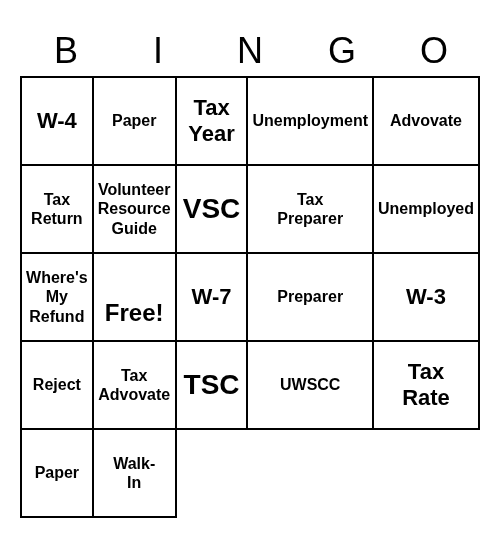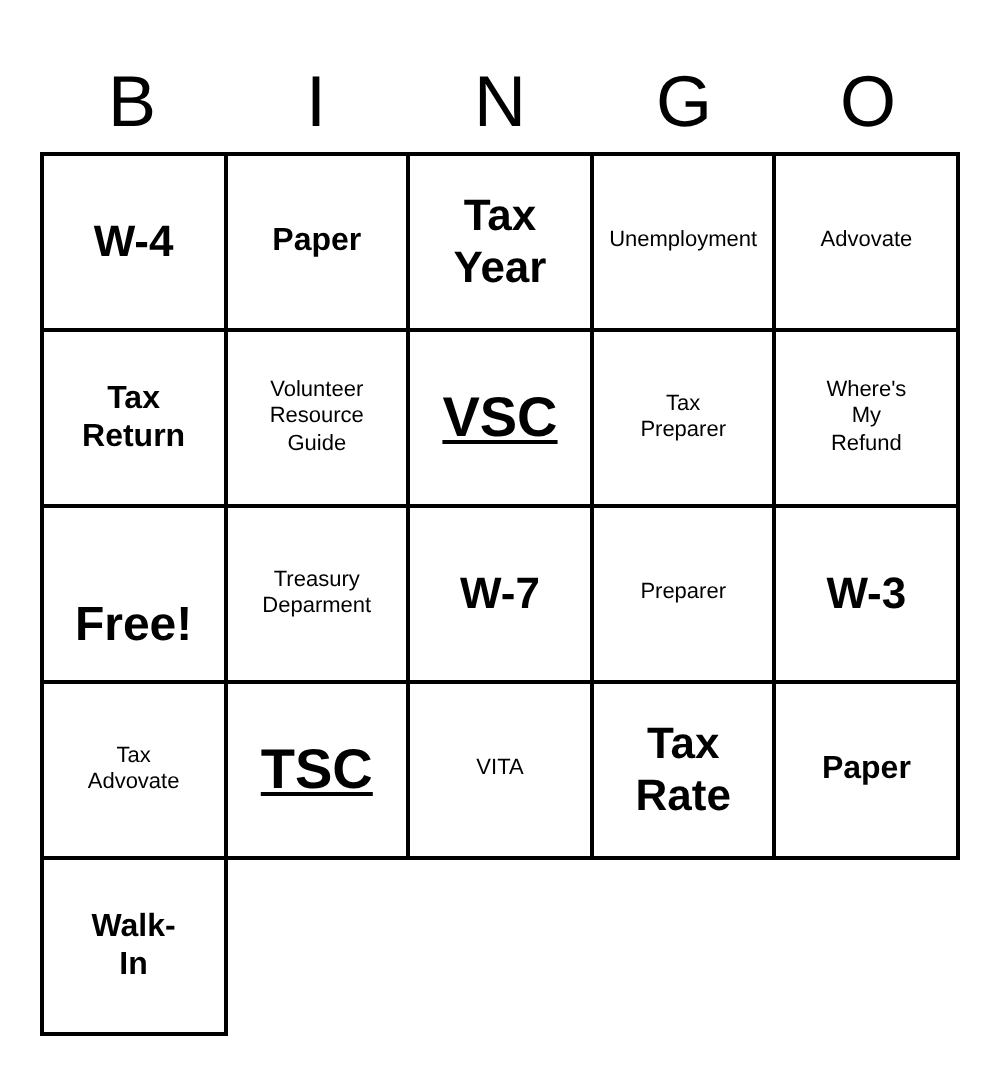--- a/index.html
+++ b/index.html
@@ -62,28 +62,27 @@
       font-size: 22px;
       font-weight: bold;
     }
 
     .size-medium {
       font-size: 16px;
       font-weight: bold;
     }
 
     .size-small {
-      font-size: 11px;
-      font-weight: normal;
+      font-size: 16px;
+      font-weight: bold;
     }
 
     .size-xlarge {
       font-size: 28px;
       font-weight: bold;
-      text-decoration: underline;
     }
 
     .free-cell {
       font-size: 24px;
       font-weight: bold;
       margin-top: 33px;
     }
   </style>
 </head>
 <body>
@@ -118,45 +117,48 @@
       <div class="bingo-cell">
         <span class="cell-text size-small">Volunteer<br>Resource<br>Guide</span>
       </div>
       <div class="bingo-cell">
         <span class="cell-text size-xlarge">VSC</span>
       </div>
       <div class="bingo-cell">
         <span class="cell-text size-small">Tax<br>Preparer</span>
       </div>
       <div class="bingo-cell">
+        <span class="cell-text size-small">Unemployed</span>
+      </div>
+      <div class="bingo-cell">
         <span class="cell-text size-small">Where's<br>My<br>Refund</span>
       </div>
       <div class="bingo-cell">
         <span class="cell-text free-cell">Free!</span>
-      </div>
-      <div class="bingo-cell">
-        <span class="cell-text size-small">Treasury<br>Deparment</span>
       </div>
       <div class="bingo-cell">
         <span class="cell-text size-large">W-7</span>
       </div>
       <div class="bingo-cell">
         <span class="cell-text size-small">Preparer</span>
       </div>
       <div class="bingo-cell">
         <span class="cell-text size-large">W-3</span>
       </div>
       <div class="bingo-cell">
+        <span class="cell-text size-medium">Reject</span>
+      </div>
+      <div class="bingo-cell">
         <span class="cell-text size-small">Tax<br>Advovate</span>
       </div>
       <div class="bingo-cell">
         <span class="cell-text size-xlarge">TSC</span>
       </div>
       <div class="bingo-cell">
-        <span class="cell-text size-small">VITA</span>
+        <span class="cell-text size-small">UWSCC</span>
       </div>
       <div class="bingo-cell">
         <span class="cell-text size-large">Tax<br>Rate</span>
       </div>
       <div class="bingo-cell">
         <span class="cell-text size-medium">Paper</span>
       </div>
       <div class="bingo-cell">
         <span class="cell-text size-medium">Walk-<br>In</span>
       </div>

